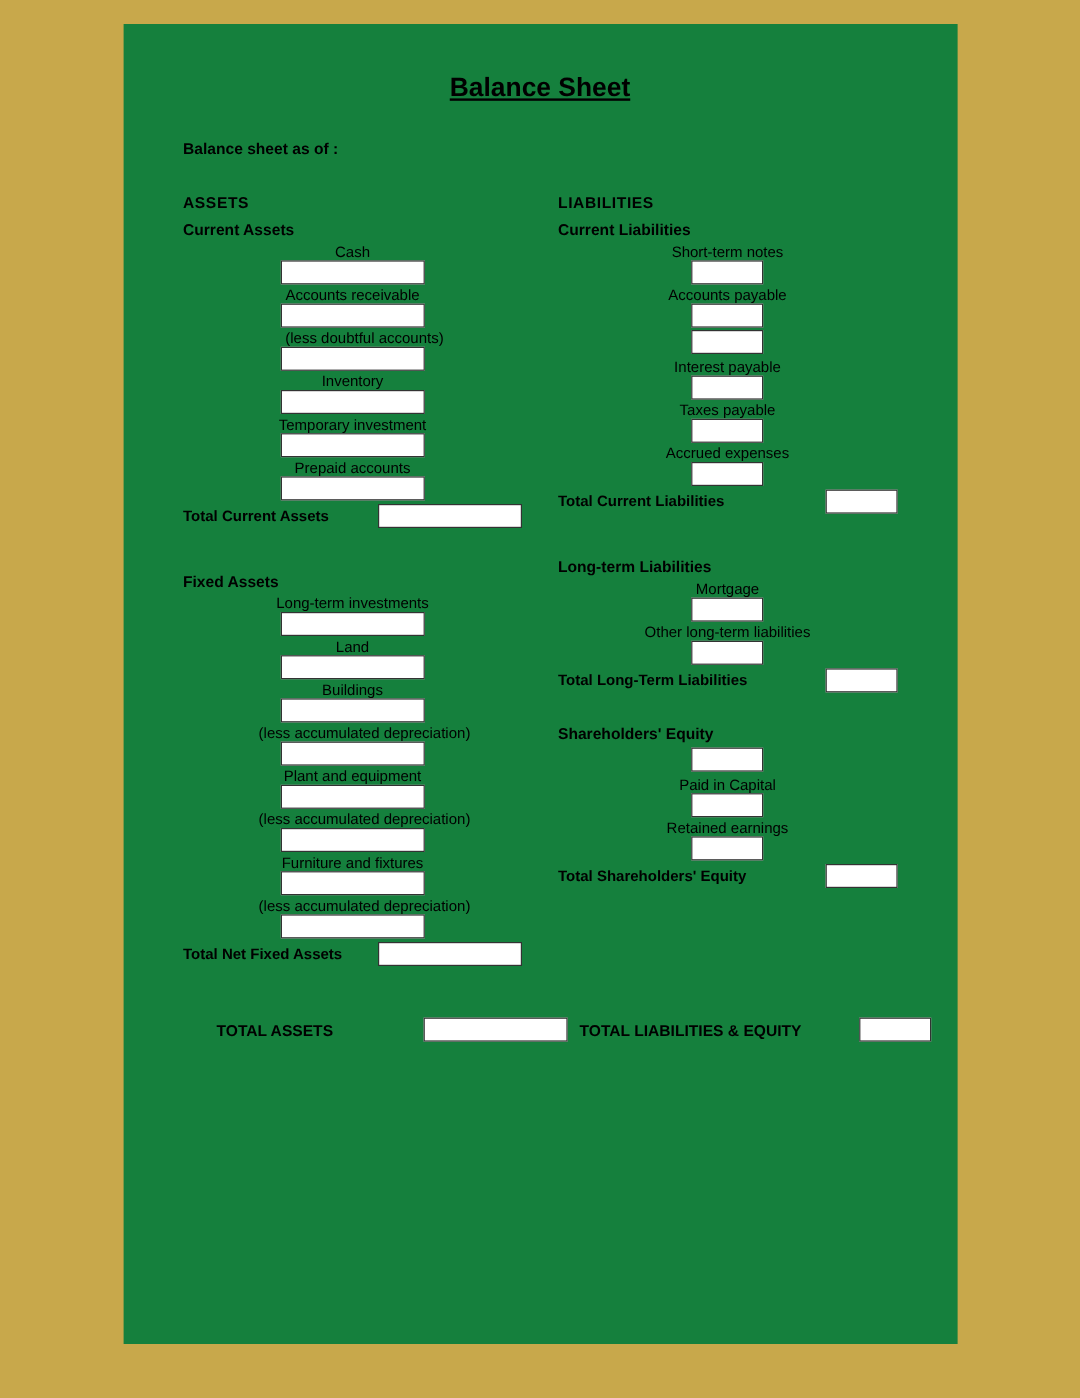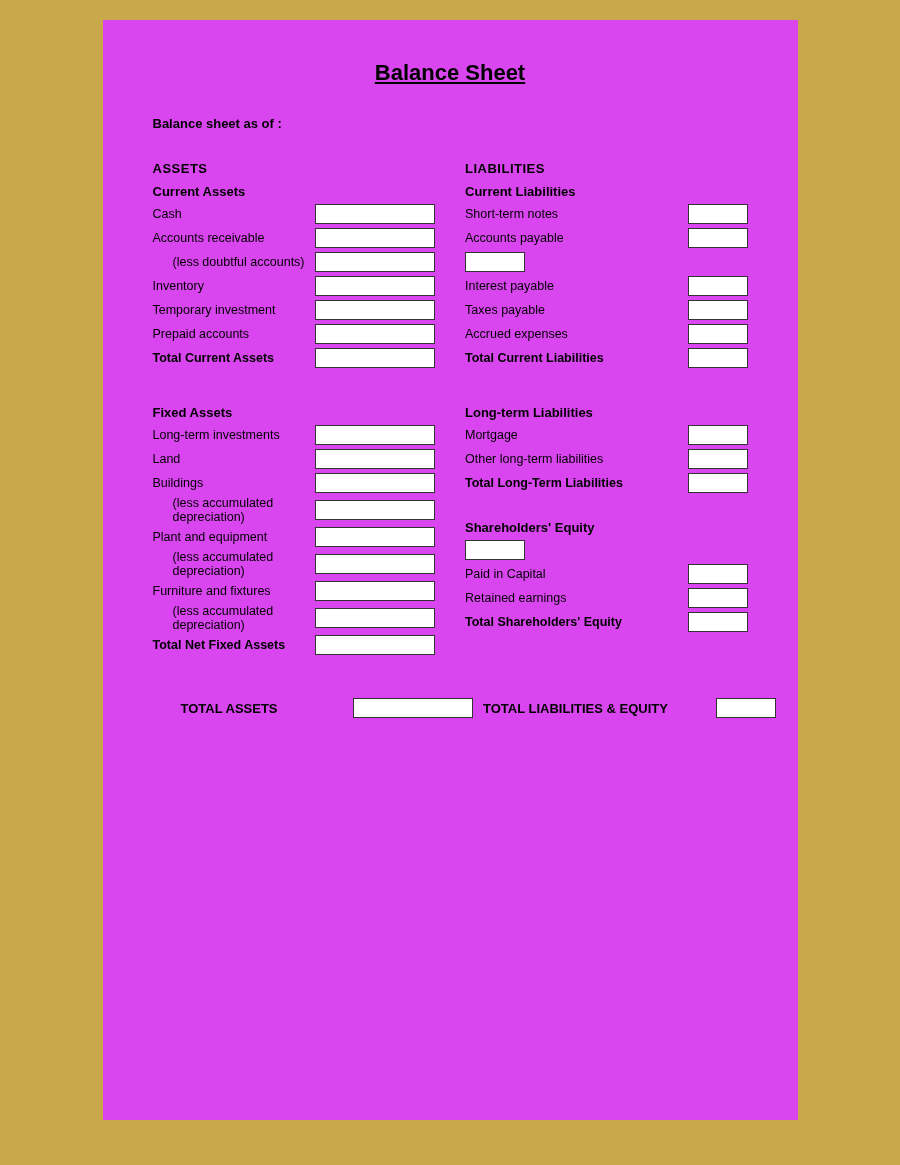--- a/index.html
+++ b/index.html
@@ -8,21 +8,21 @@
       background: #c8a84b;
       display: flex;
       justify-content: center;
       align-items: flex-start;
       min-height: 1165px;
       font-family: Arial, sans-serif;
       font-size: 13px;
     }
 
     .page {
-      background: #d946ef;
+      background: #15803d;
       width: 695px;
       min-height: 1100px;
       margin: 20px auto;
       padding: 40px 50px;
       position: relative;
     }
 
     .title {
       text-align: center;
       font-size: 22px;
@@ -67,20 +67,21 @@
       font-size: 13px;
       margin-bottom: 4px;
       margin-top: 4px;
     }
 
     .row {
       display: flex;
       align-items: center;
       margin-bottom: 2px;
       min-height: 22px;
+      flex-direction: column;
     }
 
     .row-label {
       flex: 1;
       font-size: 12.5px;
     }
 
     .row-label.indented {
       padding-left: 20px;
     }

